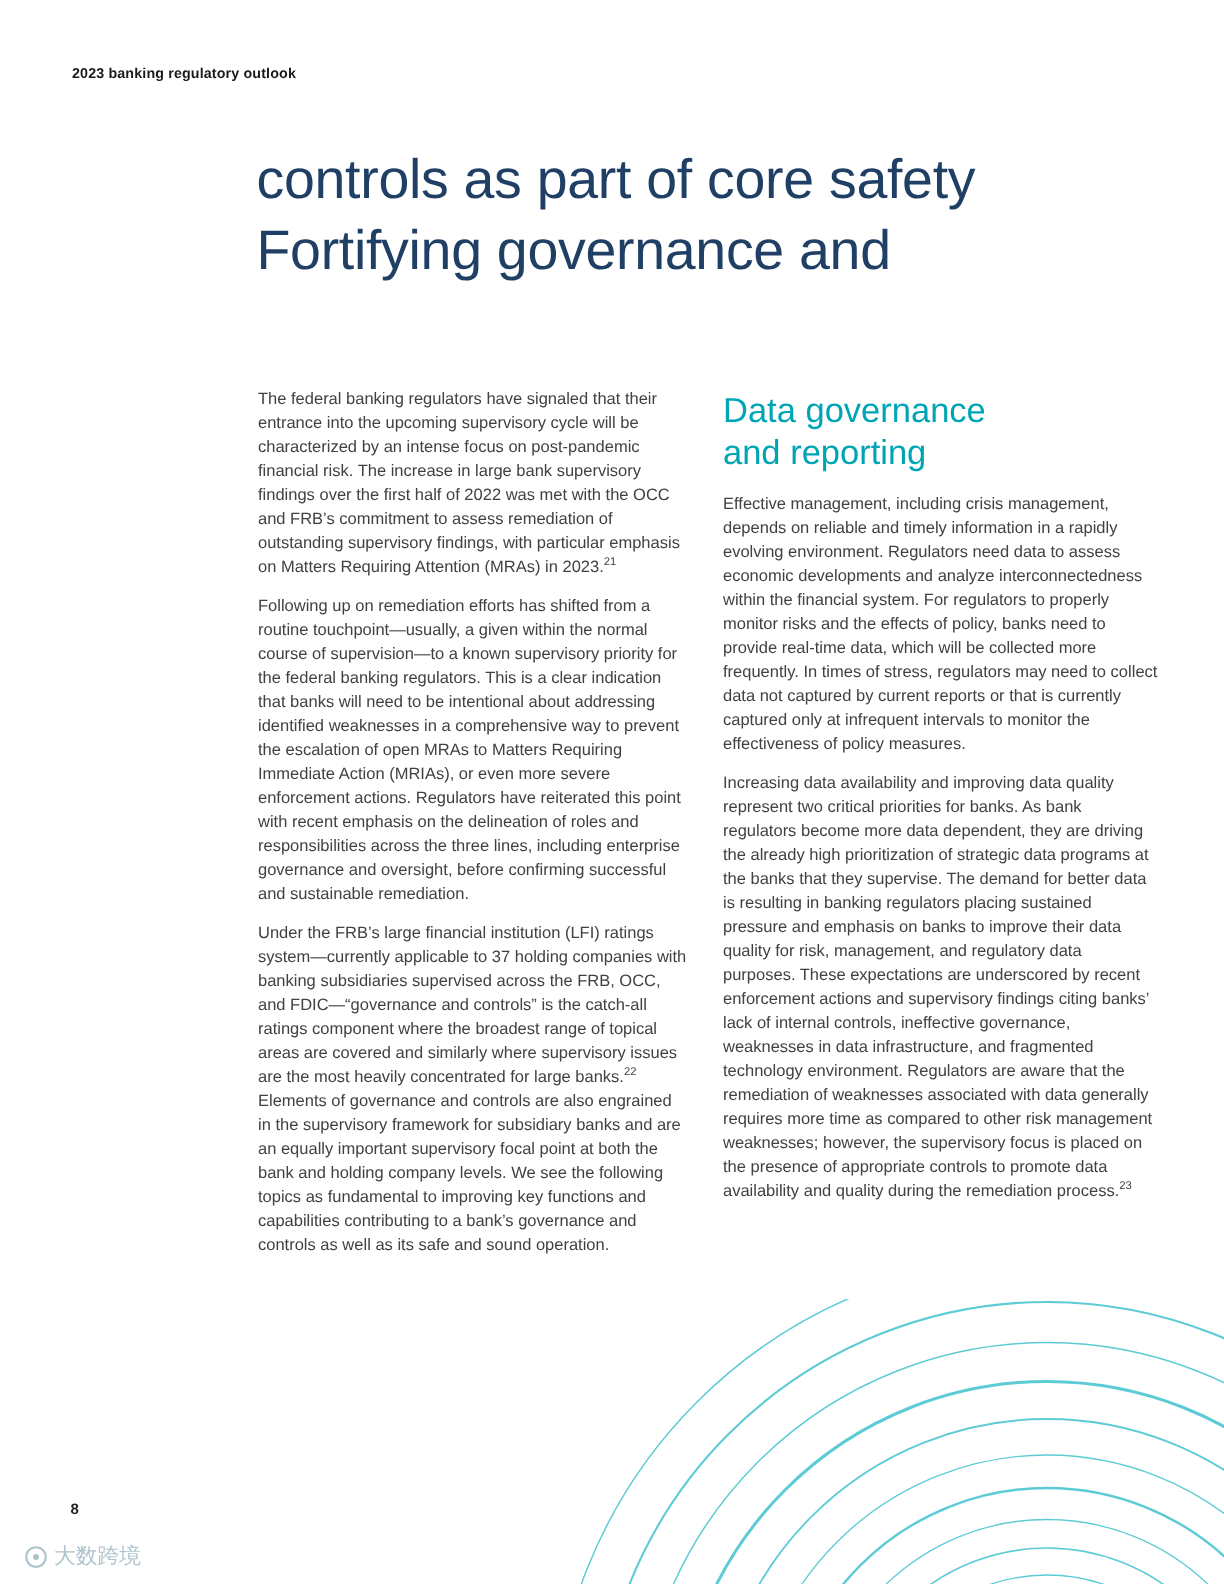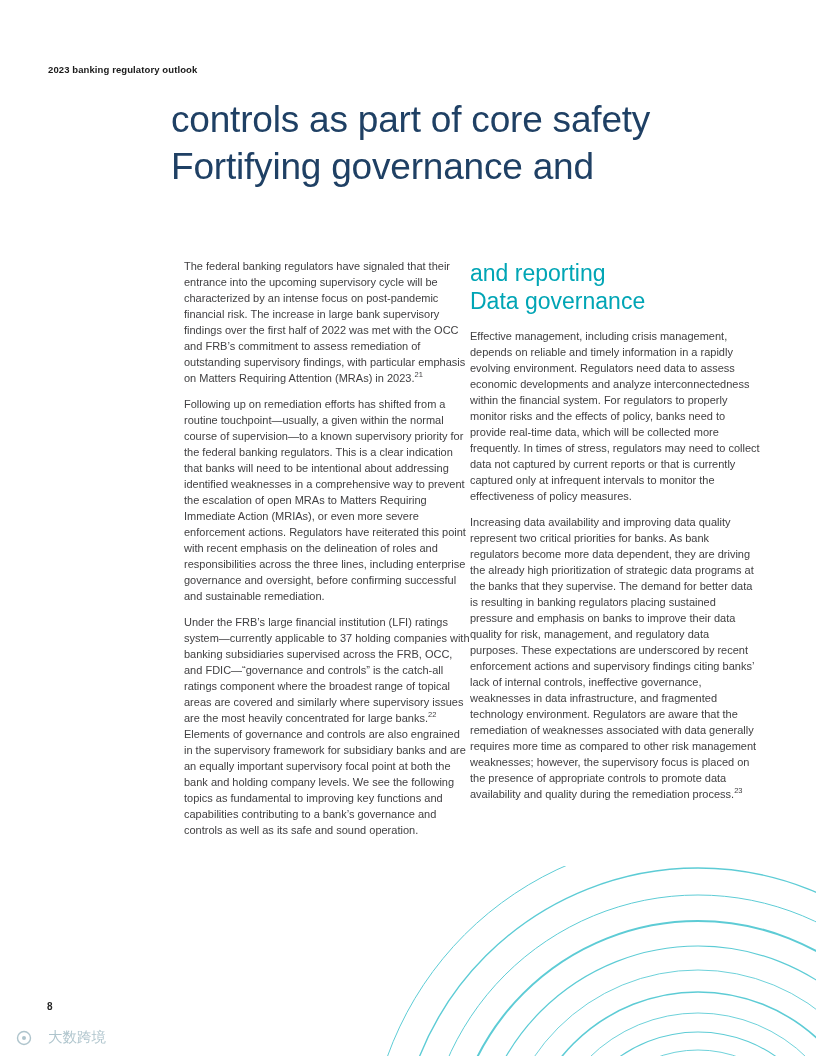--- a/index.html
+++ b/index.html
@@ -8,49 +8,49 @@
     --arc-teal:#41c3ce;
   }
   *{box-sizing:border-box;}
   body{margin:0;background:#e8e8e8;display:flex;justify-content:center;}
   .page{
     position:relative;width:816px;height:1056px;background:#ffffff;overflow:hidden;
     font-family:"Liberation Sans","DejaVu Sans",sans-serif;color:#414042;
   }
   .running-header{
     position:absolute;left:48px;top:44px;
-    font-size:9.5px;font-weight:700;color:#1a1a1a;letter-spacing:.1px;margin-top:20px;
+    font-size:9.5px;font-weight:700;color:#1a1a1a;letter-spacing:.1px;
   }
   .title{
     position:absolute;left:171px;top:96px;margin:0;
     font-weight:300;font-size:37px;line-height:47px;
     color:var(--title-navy);letter-spacing:-.2px;
   }
   .title-line{display:block;white-space:nowrap;}
   .columns{
     position:absolute;left:172px;top:258px;width:600px;
-    display:flex;justify-content:center;
+    display:flex;gap:24px;
   }
   .col{font-size:11px;line-height:16px;color:#414042;}
   .col-left{width:286px;}
   .col-right{width:290px;}
   .body-paragraph{margin:0 0 10px 0;text-align:left;}
   sup{font-size:7.5px;line-height:0;}
   .section-heading{
     margin:1px 0 13px 0;font-weight:400;
     font-size:23px;line-height:28px;color:var(--accent-teal);
   }
   .heading-line{display:block;}
   .footer-page-number{
     position:absolute;left:47px;top:1001px;
     font-size:10px;font-weight:700;color:#262626;
   }
   .watermark{
     position:absolute;left:16px;top:1028px;
-    display:flex;align-items:center;gap:16px;
+    display:flex;align-items:center;gap:4px;
     color:rgba(125,160,172,.62);font-size:14.5px;font-weight:400;
   }
   .watermark-icon{display:inline-block;width:16px;height:16px;}
   .watermark-icon svg{display:block;width:100%;height:100%;}
   .arcs{position:absolute;right:0;bottom:0;color:var(--arc-teal);}
 </style>
 </head>
 <body>
 
 <div class="page">
@@ -65,22 +65,22 @@
   <div class="columns">
 
     <div class="col col-left">
       <p class="body-paragraph"><span>The federal banking regulators have signaled that their entrance into the upcoming supervisory cycle will be characterized by an intense focus on post-pandemic financial risk. The increase in large bank supervisory findings over the first half of 2022 was met with the OCC and FRB’s commitment to assess remediation of outstanding supervisory findings, with particular emphasis on Matters Requiring Attention (MRAs) in 2023.</span><sup>21</sup></p>
       <p class="body-paragraph"><span>Following up on remediation efforts has shifted from a routine touchpoint—usually, a given within the normal course of supervision—to a known supervisory priority for the federal banking regulators. This is a clear indication that banks will need to be intentional about addressing identified weaknesses in a comprehensive way to prevent the escalation of open MRAs to Matters Requiring Immediate Action (MRIAs), or even more severe enforcement actions. Regulators have reiterated this point with recent emphasis on the delineation of roles and responsibilities across the three lines, including enterprise governance and oversight, before confirming successful and sustainable remediation.</span></p>
       <p class="body-paragraph"><span>Under the FRB’s large financial institution (LFI) ratings system—currently applicable to 37 holding companies with banking subsidiaries supervised across the FRB, OCC, and FDIC—“governance and controls” is the catch-all ratings component where the broadest range of topical areas are covered and similarly where supervisory issues are the most heavily concentrated for large banks.</span><sup>22</sup><span> Elements of governance and controls are also engrained in the supervisory framework for subsidiary banks and are an equally important supervisory focal point at both the bank and holding company levels. We see the following topics as fundamental to improving key functions and capabilities contributing to a bank’s governance and controls as well as its safe and sound operation.</span></p>
     </div>
 
     <div class="col col-right">
       <h2 class="section-heading">
+        <span class="heading-line">Data governance</span>
         <span class="heading-line">and reporting</span>
-        <span class="heading-line">Data governance</span>
       </h2>
       <p class="body-paragraph"><span>Effective management, including crisis management, depends on reliable and timely information in a rapidly evolving environment. Regulators need data to assess economic developments and analyze interconnectedness within the financial system. For regulators to properly monitor risks and the effects of policy, banks need to provide real-time data, which will be collected more frequently. In times of stress, regulators may need to collect data not captured by current reports or that is currently captured only at infrequent intervals to monitor the effectiveness of policy measures.</span></p>
       <p class="body-paragraph"><span>Increasing data availability and improving data quality represent two critical priorities for banks. As bank regulators become more data dependent, they are driving the already high prioritization of strategic data programs at the banks that they supervise. The demand for better data is resulting in banking regulators placing sustained pressure and emphasis on banks to improve their data quality for risk, management, and regulatory data purposes. These expectations are underscored by recent enforcement actions and supervisory findings citing banks’ lack of internal controls, ineffective governance, weaknesses in data infrastructure, and fragmented technology environment. Regulators are aware that the remediation of weaknesses associated with data generally requires more time as compared to other risk management weaknesses; however, the supervisory focus is placed on the presence of appropriate controls to promote data availability and quality during the remediation process.</span><sup>23</sup></p>
     </div>
 
   </div>
 
   <svg class="arcs" width="430" height="190" viewBox="0 0 430 190" fill="none" aria-hidden="true">
     <g stroke="currentColor" fill="none" opacity="0.85">
       <circle cx="312" cy="302" r="118" stroke-width="0.9"></circle>

